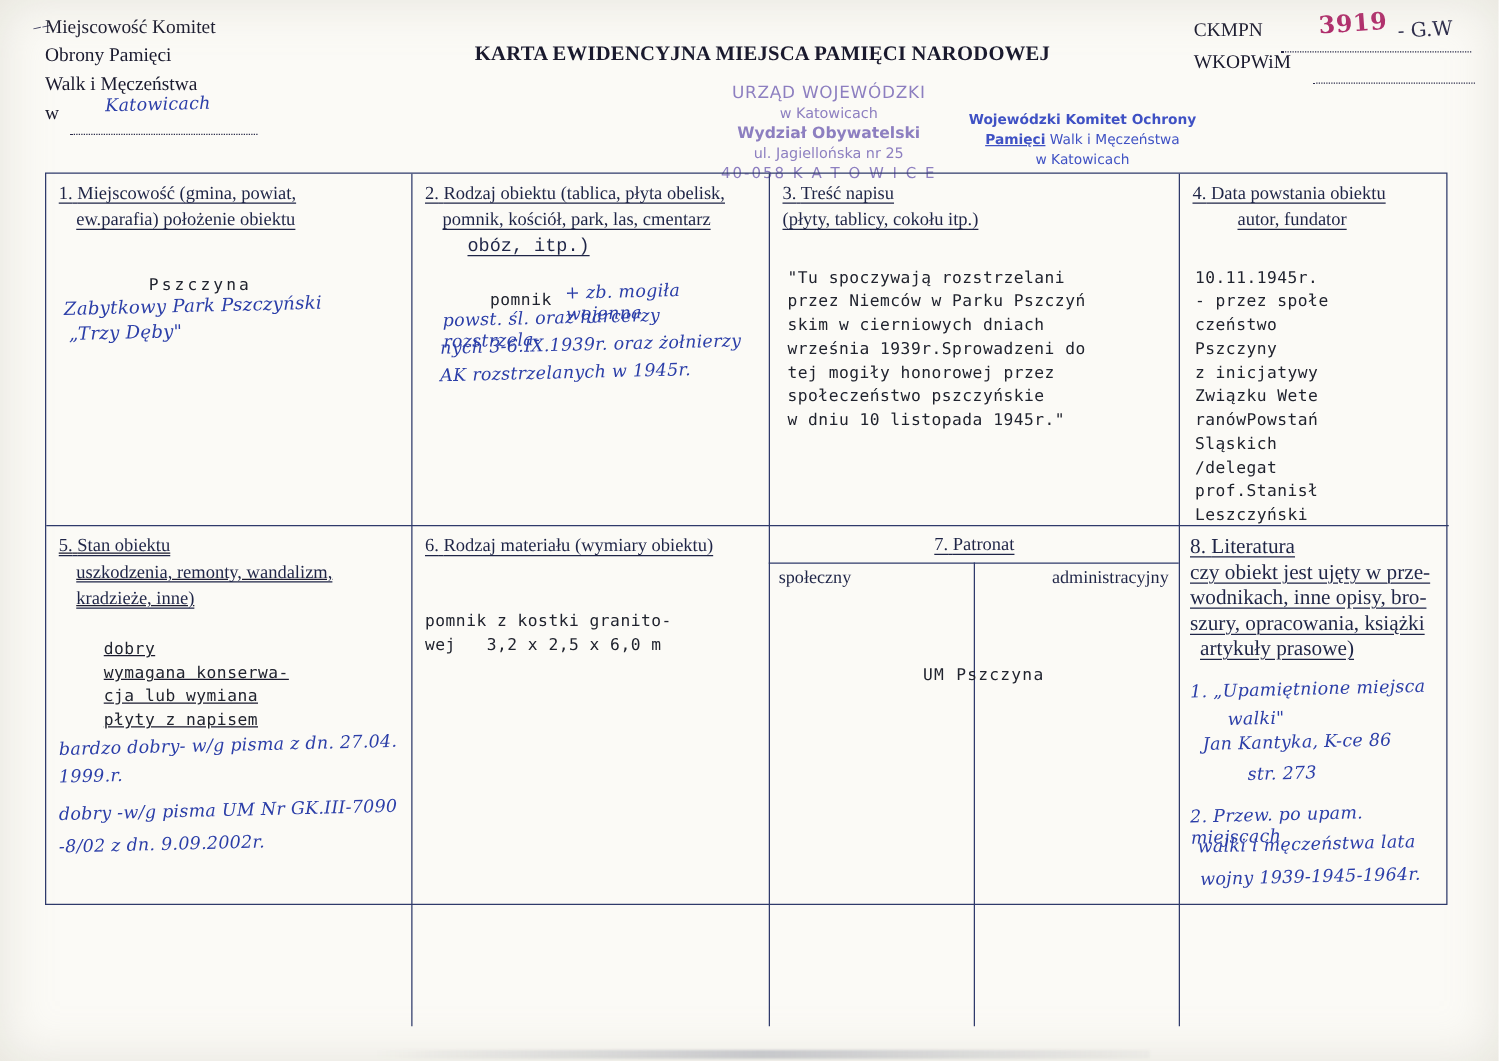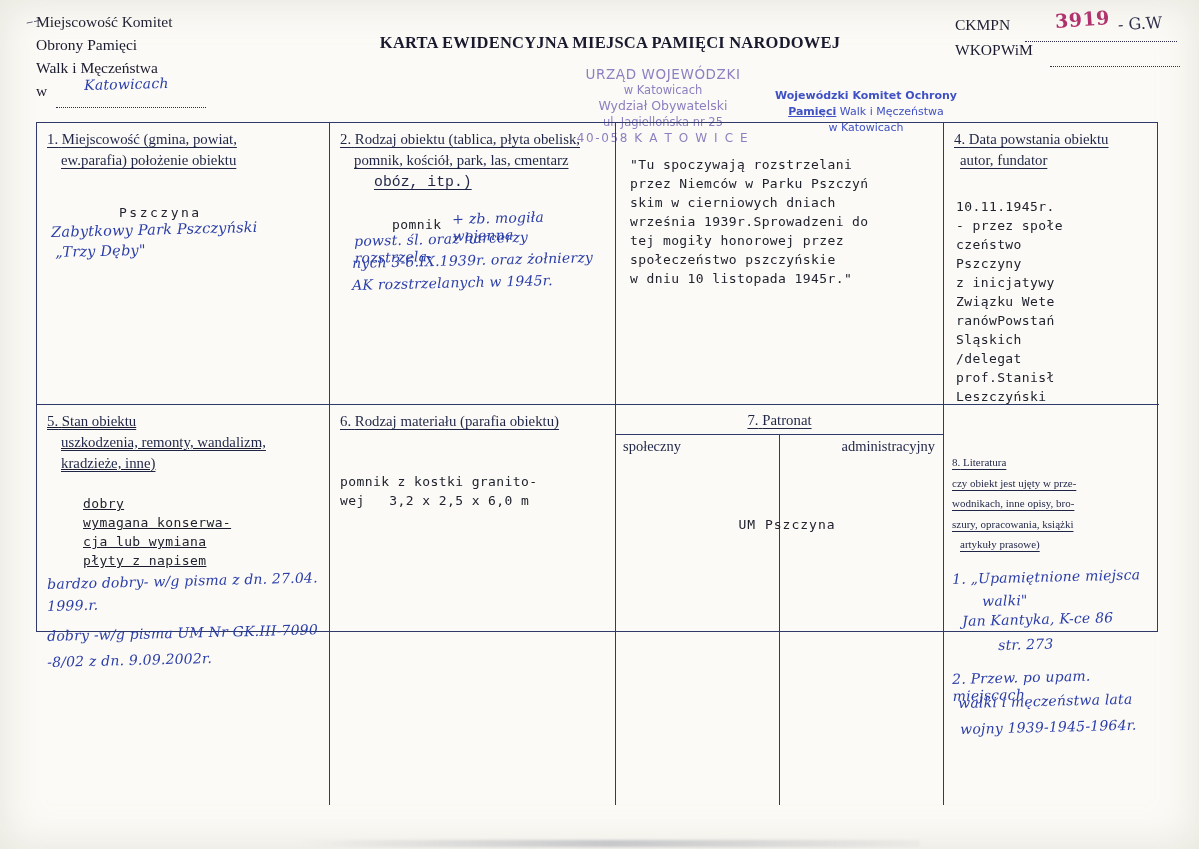--- a/index.html
+++ b/index.html
@@ -81,21 +81,21 @@
   }
   .stamp-purple {
     left: 568px;
     top: 66px;
     width: 190px;
     color: #8d7fc0;
     font-size: 12.5px;
   }
   .stamp-purple .s1 { font-size: 13.5px; letter-spacing: 0.6px; }
   .stamp-purple .s2 { font-size: 11.5px; }
-  .stamp-purple .s3 { font-weight: normal; font-size: 12.5px; }
+  .stamp-purple .s3 { font-weight: bold; font-size: 12.5px; }
   .stamp-purple .s4 { font-size: 11.5px; }
   .stamp-purple .s5 { font-size: 12px; letter-spacing: 1.6px; }
   .stamp-blue {
     left: 766px;
     top: 88px;
     width: 200px;
     color: #3f51c4;
     font-size: 11px;
   }
   .stamp-blue .b1 { font-weight: bold; }
@@ -119,23 +119,23 @@
     top: 14px;
     font-family: "DejaVu Serif", serif;
     color: #2b2b4a;
     font-size: 16px;
     transform: rotate(-3deg);
   }
   
   .tbl {
     position: absolute;
     left: 36px;
-    top: 122px;
+    top: 138px;
     width: 1122px;
-    height: 510px;
+    height: 586px;
     border: 1.4px solid #2f3a6b;
     box-sizing: border-box;
   }
   .vline, .hline {
     position: absolute;
     background: #2f3a6b;
   }
   .vline { width: 1.4px; top: 0; }
   .hline { height: 1.4px; left: 0; }
   .cell {
@@ -269,34 +269,39 @@
       <div style="position:relative;margin-top:22px;height:110px;">
         <span class="typed" style="position:absolute;left:52px;top:0;">pomnik</span>
         <span class="hw" style="position:absolute;left:112px;top:-4px;">+ zb. mogiła wojenna</span>
         <span class="hw" style="position:absolute;left:14px;top:18px;">powst. śl. oraz harcerzy rozstrzela-</span>
         <span class="hw" style="position:absolute;left:12px;top:40px;">nych 3-6.IX.1939r. oraz żołnierzy</span>
         <span class="hw" style="position:absolute;left:12px;top:62px;">AK rozstrzelanych w 1945r.</span>
       </div>
     </div>
 
     <div class="cell" style="left:579px;top:0;width:327px;height:281px;padding:6px 10px;">
+      <div class="cell-title">
+        <span class="ul-line"><span>3.</span>
+        <span>Treść napisu</span></span><br>
+        <span class="ul-line">(płyty, tablicy, cokołu itp.)</span>
+      </div>
       <div class="typed" style="margin-top:26px;margin-left:4px;">"Tu spoczywają rozstrzelani
 przez Niemców w Parku Pszczyń
 skim w cierniowych dniach
 września 1939r.Sprowadzeni do
 tej mogiły honorowej przez
 społeczeństwo pszczyńskie
 w dniu 10 listopada 1945r."</div>
     </div>
 
     <div class="cell" style="left:907px;top:0;width:215px;height:281px;padding:6px 10px;">
       <div class="cell-title">
         <span class="ul-line"><span>4.</span>
         <span>Data powstania obiektu</span></span><br>
-        <span class="ul-line" style="margin-left:6px;">autor, fundator</span>
+        <span class="ul-line" style="margin-left:36px;">autor, fundator</span>
       </div>
       <div class="typed" style="margin-top:26px;margin-left:2px;">10.11.1945r.
 - przez społe
 czeństwo
 Pszczyny
 z inicjatywy
 Związku Wete
 ranówPowstań
 Sląskich
 /delegat
@@ -319,38 +324,38 @@
         <span class="hw" style="position:absolute;left:0px;top:0px;">bardzo dobry- w/g pisma z dn. 27.04.</span>
         <span class="hw" style="position:absolute;left:0px;top:22px;">1999.r.</span>
         <span class="hw" style="position:absolute;left:0px;top:52px;">dobry -w/g pisma UM Nr GK.III-7090</span>
         <span class="hw" style="position:absolute;left:0px;top:78px;">-8/02 z dn. 9.09.2002r.</span>
       </div>
     </div>
 
     <div class="cell" style="left:293px;top:282px;width:285px;height:400px;padding:6px 10px;">
       <div class="cell-title">
         <span class="ul-line"><span>6.</span>
-        <span>Rodzaj materiału (parafia obiektu)</span></span>
+        <span>Rodzaj materiału (wymiary obiektu)</span></span>
       </div>
       <div class="typed" style="margin-top:40px;">pomnik z kostki granito-
 wej   3,2 x 2,5 x 6,0 m</div>
     </div>
 
     <div class="cell" style="left:579px;top:282px;width:327px;height:29px;">
       <div class="cell-title" style="text-align:center;padding-top:5px;">
         <span class="ul-line"><span>7.</span>
         <span>Patronat</span></span>
       </div>
     </div>
     <div class="patron-hdr" style="left:586px;top:315px;">społeczny</div>
     <div class="patron-hdr" style="left:752px;top:315px;width:146px;text-align:right;">administracyjny</div>
     <div class="typed" style="position:absolute;left:600px;top:392px;width:300px;text-align:center;letter-spacing:1px;">UM Pszczyna</div>
 
     <div class="cell" style="left:907px;top:282px;width:215px;height:400px;padding:6px 8px;">
-      <div class="cell-title" style="font-size:11px;line-height:20.5px;margin-top:41px;">
+      <div class="cell-title" style="font-size:17px;line-height:20.5px;">
         <span class="ul-line"><span>8.</span>
         <span>Literatura</span></span><br>
         <span class="ul-line">czy obiekt jest ujęty w prze-</span><br>
         <span class="ul-line">wodnikach, inne opisy, bro-</span><br>
         <span class="ul-line">szury, opracowania, książki</span><br>
         <span class="ul-line" style="margin-left:8px;">artykuły prasowe)</span>
       </div>
       <div style="position:relative;height:200px;margin-top:16px;">
         <span class="hw" style="position:absolute;left:0px;top:0px;">1. „Upamiętnione miejsca</span>
         <span class="hw" style="position:absolute;left:30px;top:22px;">walki"</span>

